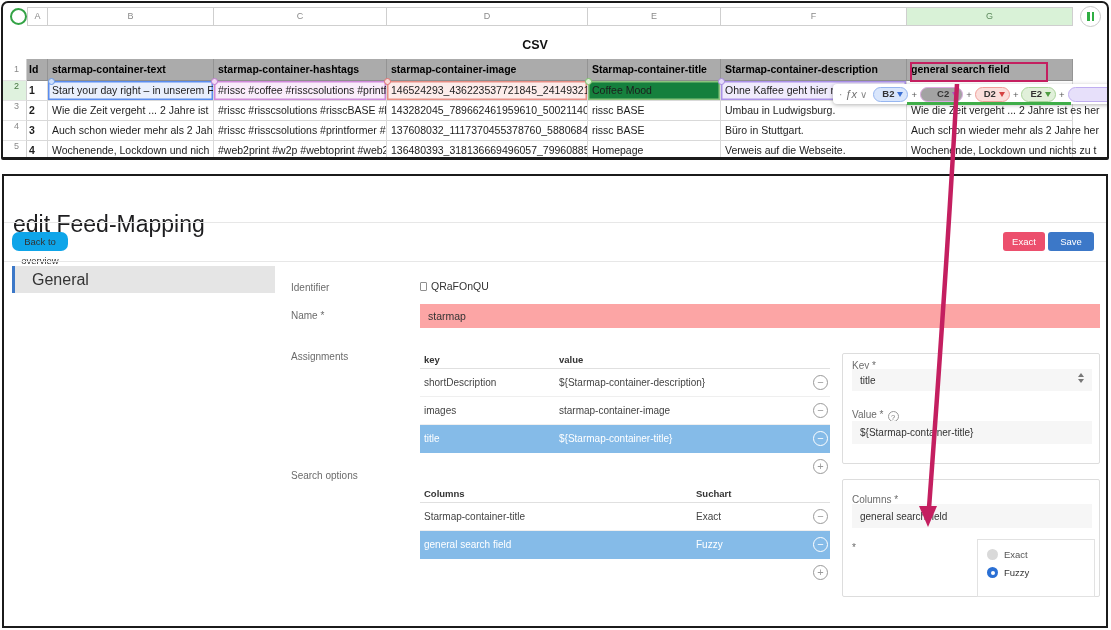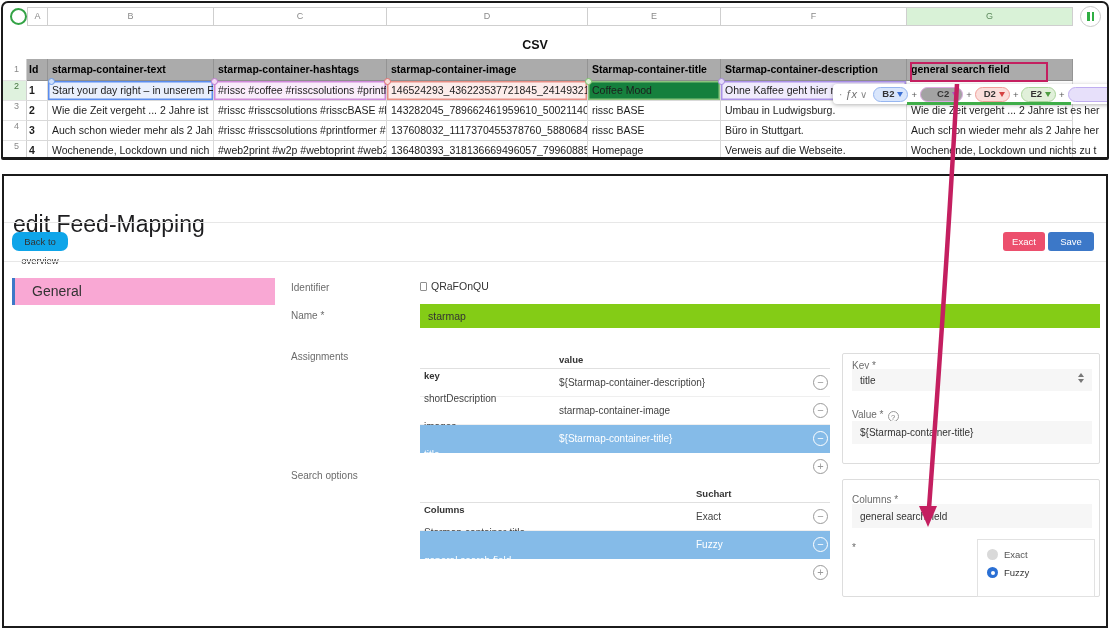--- a/index.html
+++ b/index.html
@@ -80,39 +80,39 @@
     border:2px solid #1b1b1b; background:#fff; }
   .p-title { position:absolute; left:9px; top:8px; font-size:23px; color:#1d1d1f;margin-top:27px; }
   .hr { position:absolute; left:0; right:0; height:1px; background:#e7e7e7; }
   .hr1 { top:46px; } .hr2 { top:85px; }
   .btn { position:absolute; height:19px; line-height:19px; font-size:9.5px;
     text-align:center; border-radius:3px; cursor:pointer; }
   .btn-back { left:8px; top:56px; width:56px; background:#0ea5e9; color:#333;border-radius:7px; }
   .btn-delete { left:999px; top:56px; width:42px; background:#ec4f6d; color:#fff; }
   .btn-save { left:1044px; top:56px; width:46px; background:#3c78c8; color:#fff; }
 
-  .side-item { position:absolute; left:8px; top:102px; width:263px; height:27px;
-    background:#f9a8d4; border-left:3px solid #3c78c8; line-height:27px;
-    padding-left:17px; font-size:14px; color:#333; }
+  .side-item { position:absolute; left:8px; top:90px; width:263px; height:27px;
+    background:#e5e5e5; border-left:3px solid #3c78c8; line-height:27px;
+    padding-left:17px; font-size:16px; color:#333; }
 
   .flabel { position:absolute; left:287px; font-size:10px; color:#6b6b6b; }
   .ident-val { position:absolute; left:416px; top:104px; font-size:10.5px; color:#333;
     display:flex; align-items:center; gap:4px; }
   .copy-ic { display:inline-block; width:7px; height:9px; border:1px solid #8f8f8f; border-radius:1px; }
-  .tinput { position:absolute; background:#84cc16; font-size:10.5px; color:#333;
+  .tinput { position:absolute; background:#fca5a5; font-size:10.5px; color:#333;
     padding-left:8px; display:flex; align-items:center; }
   .inp-name { left:416px; top:128px; width:680px; height:24px; }
 
   .ftable { position:absolute; left:416px; width:410px; }
   .ftable .thead { height:18px; font-size:9.5px; font-weight:bold; color:#333;
     border-bottom:1px solid #e0e0e0; position:relative; }
   .ftable .trow { height:28px; border-bottom:1px solid #efefef; position:relative;
     font-size:10px; color:#444; }
   .ftable .trow.sel { background:#85bbe8; color:#fff; border-bottom:none; }
-  .cell-a { position:absolute; left:4px; top:16px; line-height:18px; }
+  .cell-a { position:absolute; left:4px; top:0; line-height:18px; }
   .trow .cell-a, .trow .cell-b { line-height:28px; }
   .asn .cell-b { position:absolute; left:139px; top:0;text-align:right; }
   .srch .cell-b { position:absolute; left:276px; top:0; }
   .thead .cell-b { position:absolute; top:0; line-height:18px; }
   .asn .thead .cell-b { left:139px; } .srch .thead .cell-b { left:276px; }
   .circ-btn { position:absolute; right:2px; top:6px; width:15px; height:15px;
     border:1.3px solid #9a9a9a; border-radius:50%; color:#9a9a9a; font-size:11px;
     line-height:12px; text-align:center; cursor:pointer; background:transparent; }
   .trow.sel .circ-btn { border-color:#fff; color:#fff; }
   .plusrow { height:26px; position:relative; }

